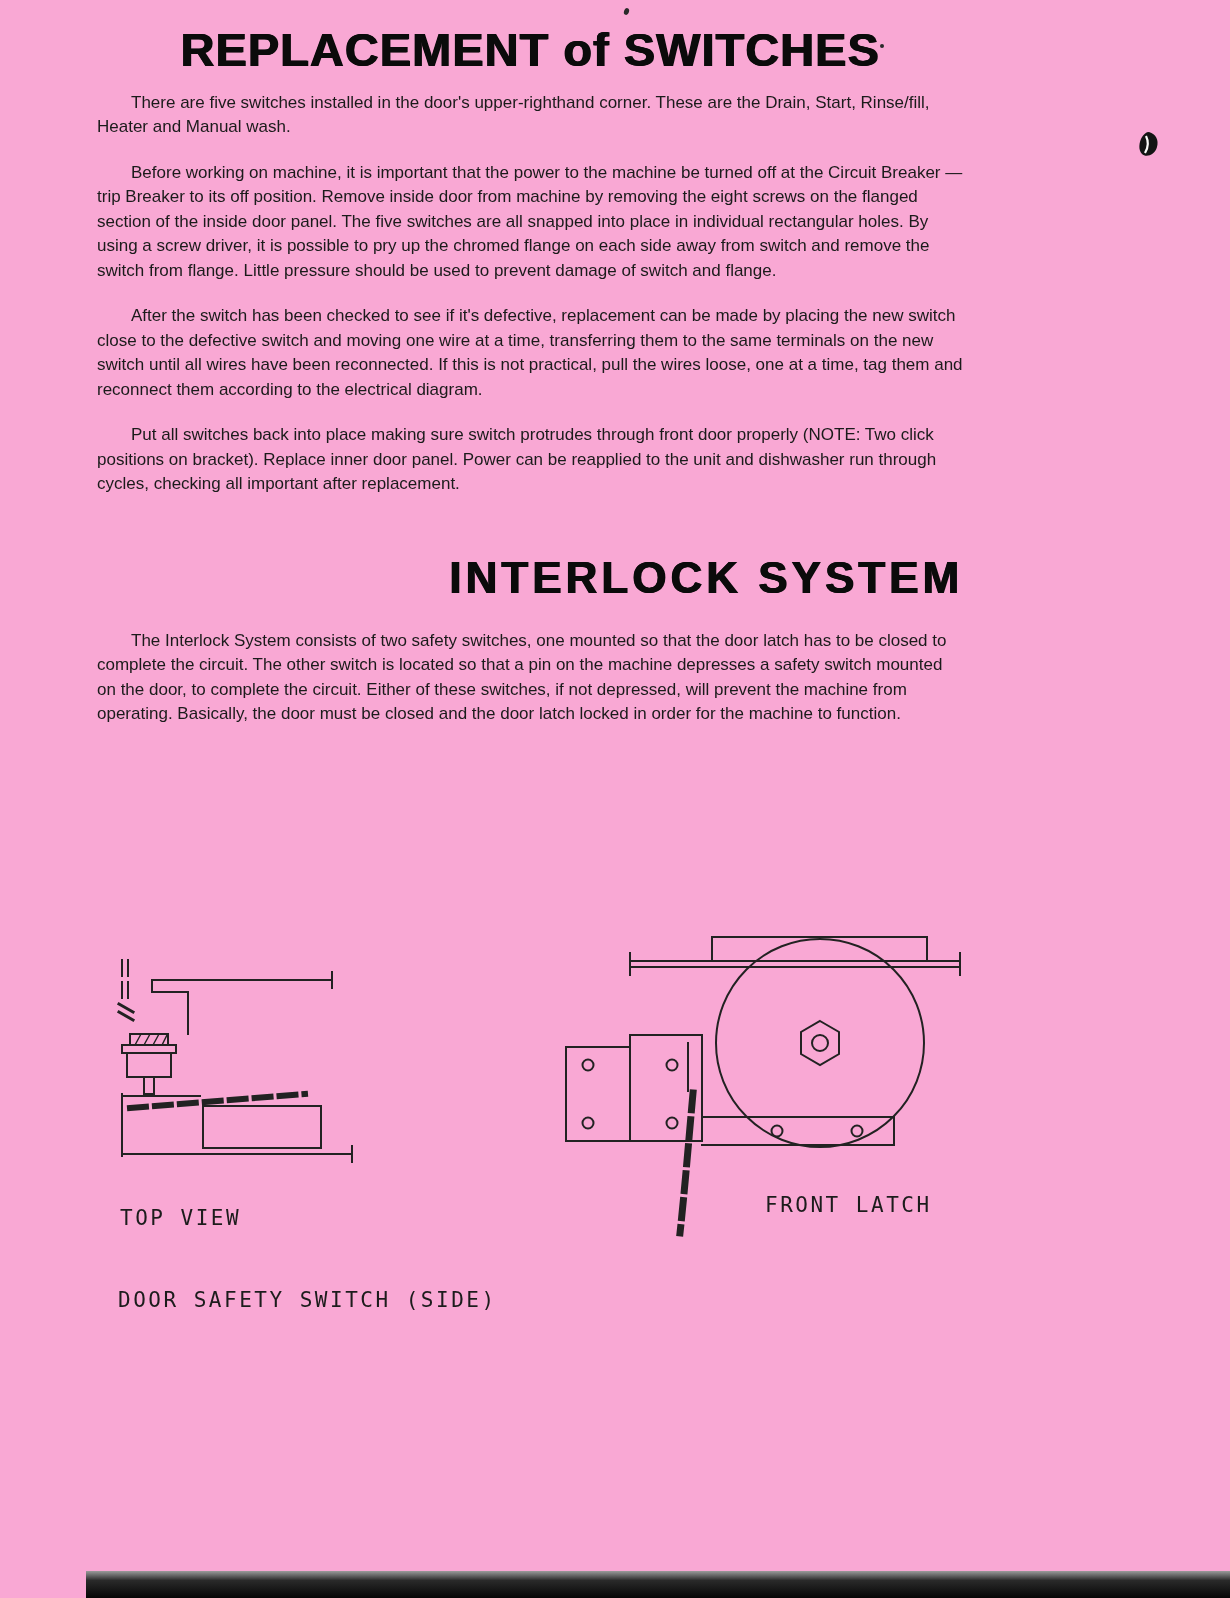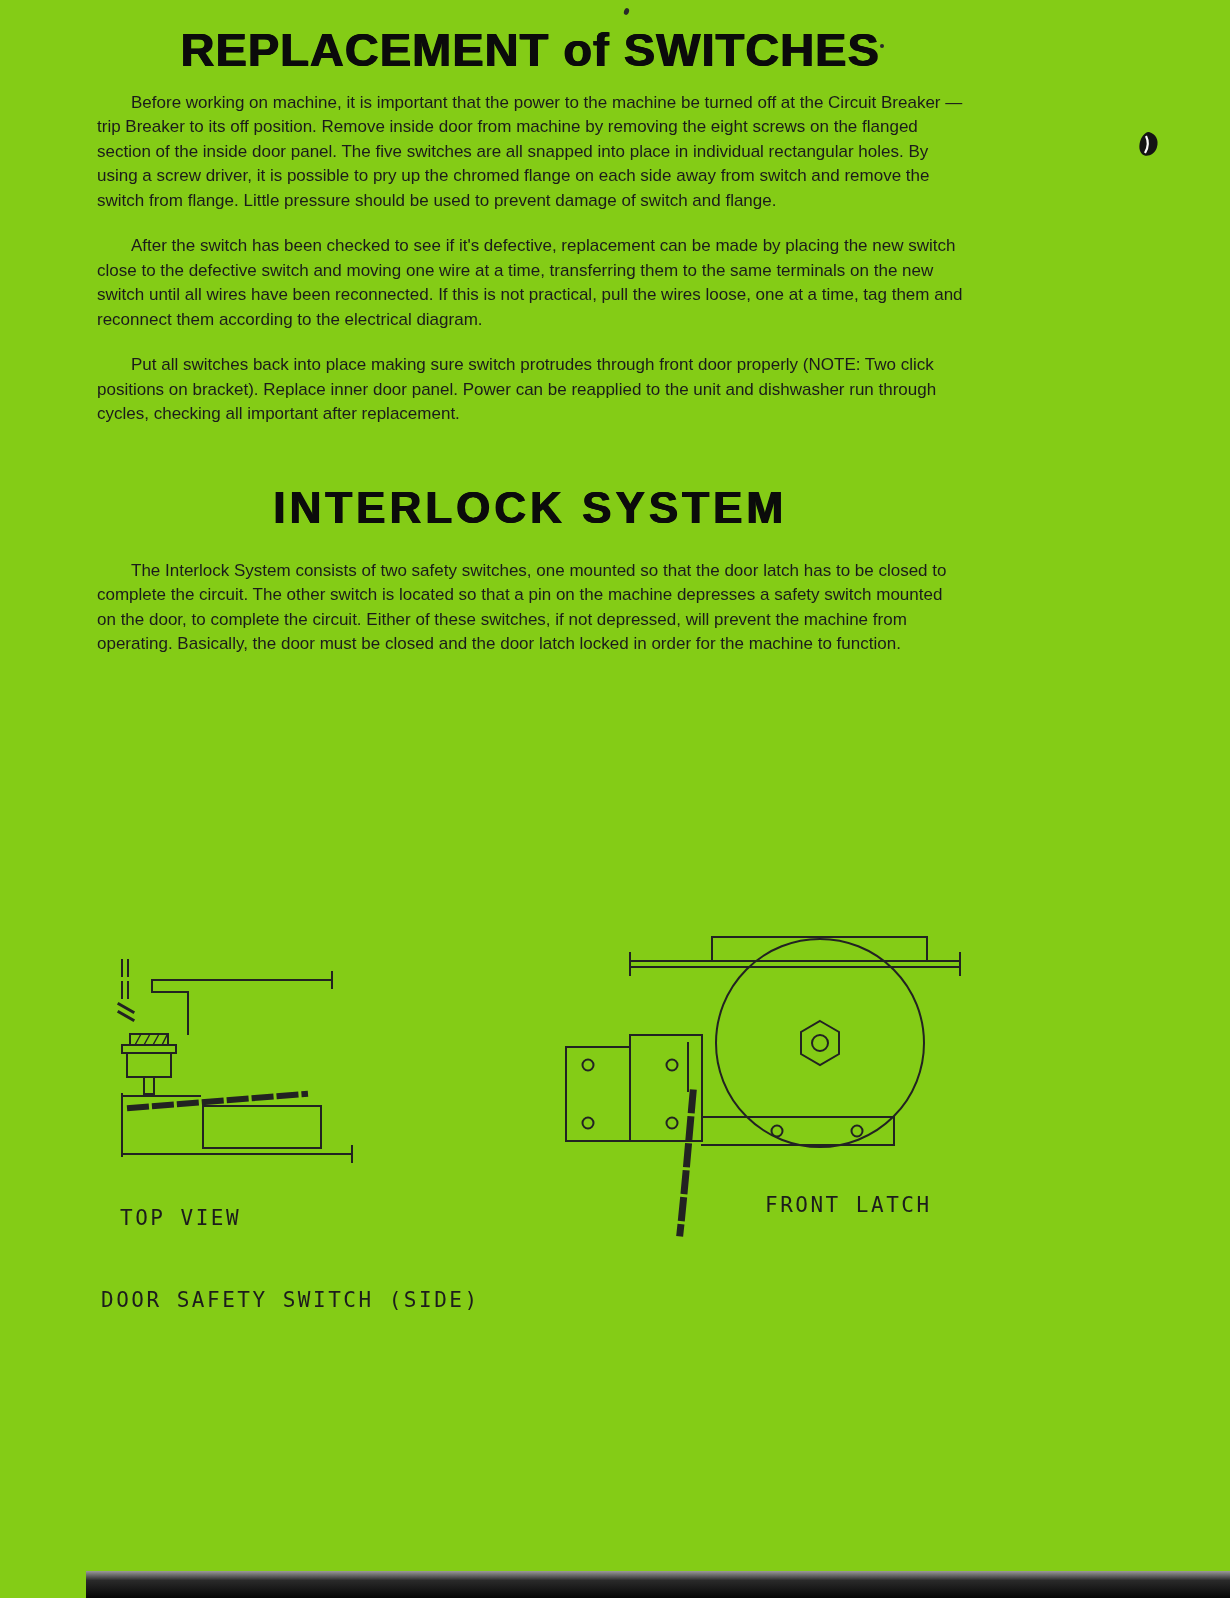--- a/index.html
+++ b/index.html
@@ -1,20 +1,20 @@
 <!DOCTYPE html>
 <html><head>
 <meta charset="utf-8">
 <style>
   html,body { margin:0; padding:0; background:#d9d9d9; }
   .page {
     position:relative;
     width:1230px; height:1598px;
     margin:0 auto;
-    background:#84cc16;
+    background:#f9a8d4;
     font-family:"Liberation Sans", sans-serif;
     color:#171717;
     overflow:hidden;
   }
   .content {
     position:absolute;
     left:97px; top:24px;
     width:866px;
   }
   h1.doc-title {
@@ -30,21 +30,21 @@
   h1.doc-title .tline { display:block; }
   p.body {
     margin:0 0 21px 0;
     font-size:17px;
     line-height:24.5px;
     text-indent:34px;
     color:#1b1b1b;
   }
   h2.section-title {
     margin:56px 0 26px 0;
-    text-align:center;
+    text-align:right;
     font-size:44px;
     font-weight:700;
     letter-spacing:4px;
     color:#0b0b0b;
     text-shadow:0.9px 0 currentColor, -0.4px 0 currentColor;
   }
   .fig-label {
     position:absolute;
     font-family:"DejaVu Sans Mono", monospace;
     font-size:21px;
@@ -77,20 +77,21 @@
       <path d="M13,2 C20,4 23,10 21,17 C19,25 10,28 6,24 C2,20 3,12 6,7 C8,4 10,2 13,2 Z" fill="#141414"></path>
       <path d="M10,6 C13,12 12,18 9,23" stroke="#fcfcfa" stroke-width="2.2" fill="none"></path>
     </svg>
   </div>
 
   <div class="content">
     <h1 class="doc-title">
       <span class="tline">REPLACEMENT of SWITCHES</span>
     </h1>
 
+    <p class="body">There are five switches installed in the door's upper-righthand corner.  These are the Drain,  Start, Rinse/fill, Heater and Manual wash.</p>
     <p class="body">Before working on machine, it is important that the power to the machine be turned off at the Circuit Breaker — trip Breaker to its off position.  Remove inside door from machine by removing the eight screws on the flanged section of the inside door panel.  The five switches are all snapped into place in individual rectangular holes.  By using a screw driver, it is possible to pry up the chromed flange on each side away from switch and remove the switch from flange.  Little pressure should be used to prevent damage of switch and flange.</p>
     <p class="body">After the switch has been checked to see if it's defective, replacement can be made by placing the new switch close to the defective switch and moving one wire at a time, transferring them to the same terminals on the new switch until all wires have been reconnected.  If this is not practical, pull the wires loose, one at a time, tag them and reconnect them according to the electrical diagram.</p>
     <p class="body">Put all switches back into place making sure switch protrudes through front door properly  (NOTE:  Two click positions on bracket).  Replace inner door panel.  Power can be reapplied to the unit and dishwasher run through cycles, checking all important after replacement.</p>
 
     <h2 class="section-title">INTERLOCK SYSTEM</h2>
 
     <p class="body">The Interlock System consists of two safety switches, one mounted so that the door latch has to be closed to complete the circuit.  The other switch is located so that a pin on the machine depresses a safety switch mounted on the door, to complete the circuit.  Either of these switches, if not depressed, will prevent the machine from operating.  Basically, the door must be closed and the door latch locked in order for the machine to function.</p>
   </div>
 
   <div class="diagram" style="left:100px; top:948px;">
@@ -151,18 +152,18 @@
         <path d="M342,192 V220"></path>
         <circle cx="225" cy="206" r="5.5"></circle>
         <circle cx="305" cy="206" r="5.5"></circle>
 
         <path d="M141,168 C137,212 133,262 128,308" stroke-width="7" stroke-dasharray="17 10"></path>
       </g>
     </svg>
   </div>
 
   <div class="fig-label" style="left:120px; top:1206px;">TOP VIEW</div>
-  <div class="fig-label" style="left:101px; top:1288px;text-align:right;">DOOR SAFETY SWITCH (SIDE)</div>
+  <div class="fig-label" style="left:118px; top:1288px;text-align:right;">DOOR SAFETY SWITCH (SIDE)</div>
   <div class="fig-label" style="left:765px; top:1193px;">FRONT LATCH</div>
 
   <div class="scan-bar"></div>
 
 </div>
 
 </body></html>

